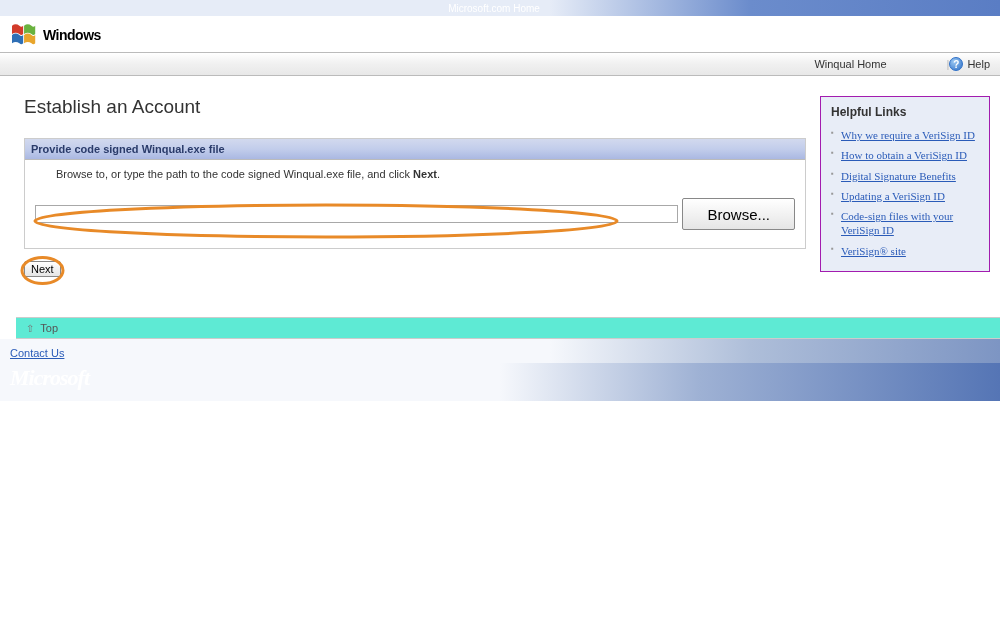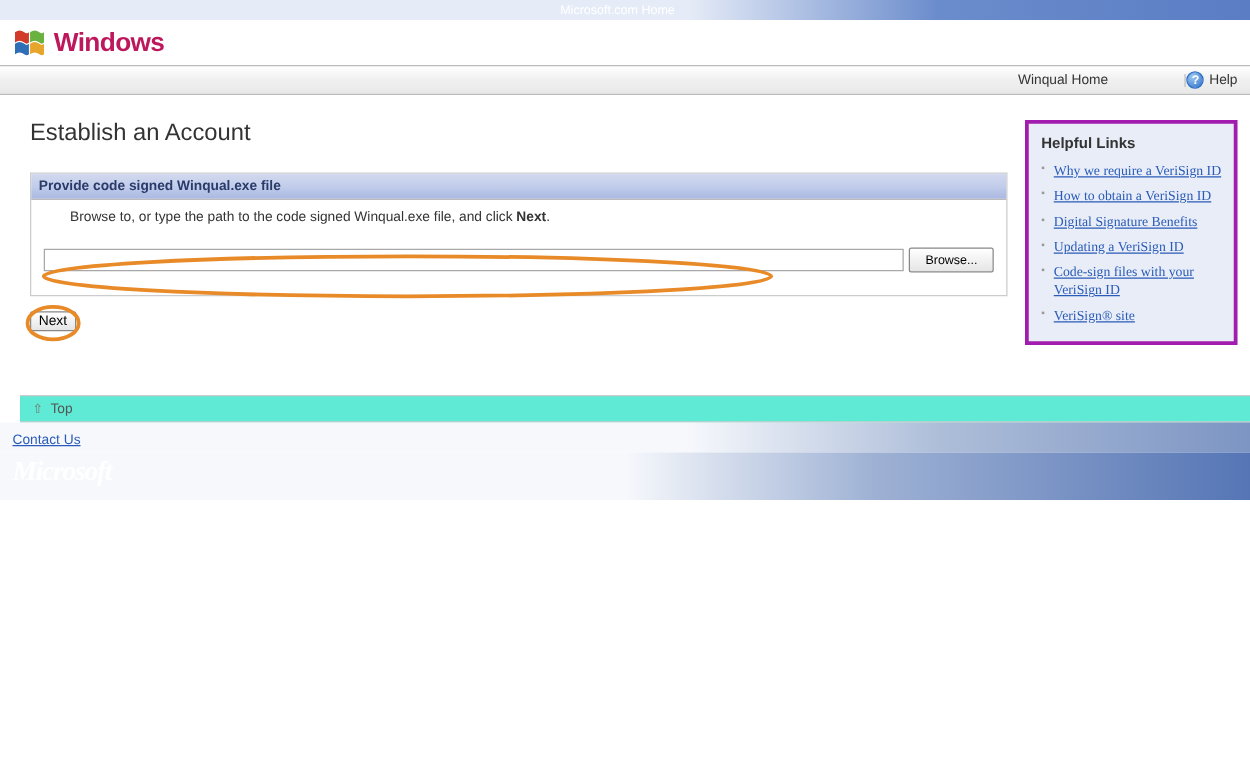--- a/index.html
+++ b/index.html
@@ -27,23 +27,23 @@
       display: flex;
       align-items: center;
       gap: 3px;
     }
     .win-flag {
       width: 30px;
       height: 26px;
     }
     .brand-text {
       font-family: Tahoma, Arial, sans-serif;
-      font-size: 21px;
-      font-weight: bold;
-      color: #be185d;
+      font-size: 14px;
+      font-weight: bold;
+      color: #000000;
       letter-spacing: -0.5px;
     }
     .nav-bar {
       border-top: 1px solid #bbb;
       border-bottom: 1px solid #bbb;
       background: linear-gradient(to bottom, #fff, #f0f0f0 50%, #e8e8e8);
       height: 24px;
       display: flex;
       align-items: center;
       justify-content: flex-end;
@@ -123,23 +123,23 @@
     }
     .file-input {
       flex: 1;
       height: 18px;
       border: 1px solid #a8a8a8;
       font-size: 11px;
       padding: 0 3px;
       background: #fff;
     }
     .browse-btn {
-      height: 20px;
-      font-size: 10px;
-      padding: 0 12px;
+      height: 32px;
+      font-size: 15px;
+      padding: 0 24px;
       border: 1px solid #888;
       background: linear-gradient(to bottom, #fff, #e5e5e5);
       border-radius: 2px;
       cursor: pointer;
     }
     .circle-big {
       position: absolute;
       left: 6px;
       top: 42px;
       width: 590px;
@@ -157,21 +157,21 @@
     .next-wrap { position: relative; display: inline-block; }
     .circle-small {
       position: absolute;
       left: -5px;
       top: -6px;
       width: 47px;
       height: 31px;
       pointer-events: none;
     }
     .helpful-box {
-      border: 3px solid #a21caf;
+      border: 1px solid #a21caf;
       background: #e8edf7;
       padding: 8px 10px 10px 10px;
     }
     .helpful-title {
       font-weight: bold;
       font-size: 12px;
       color: #333;
       margin-bottom: 6px;
     }
     .helpful-list { list-style: none; }

